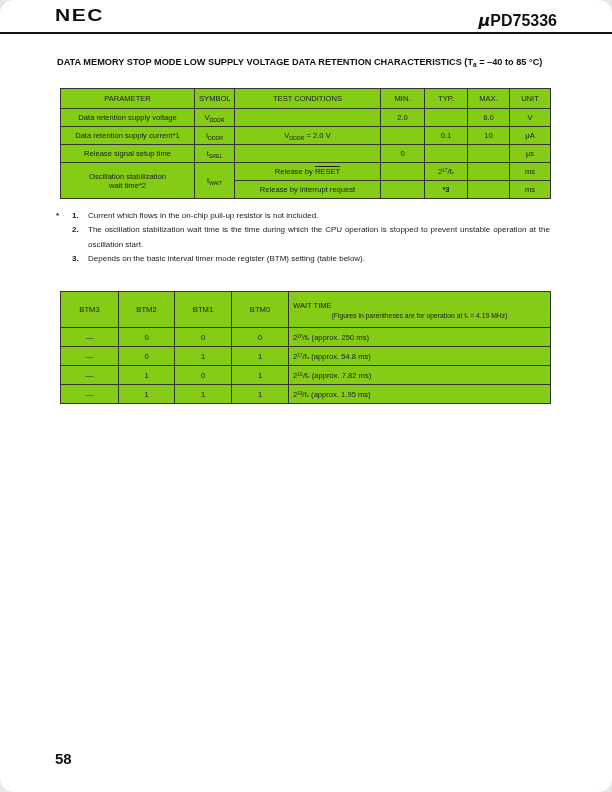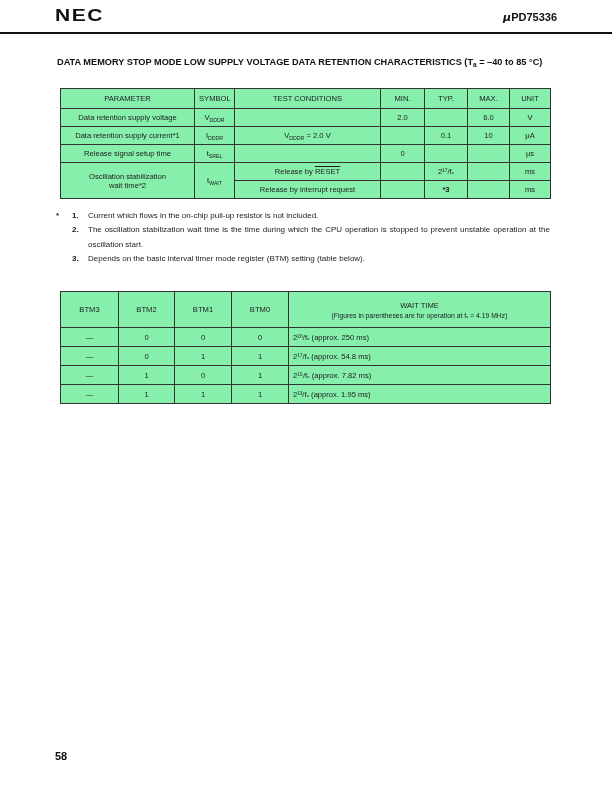--- a/index.html
+++ b/index.html
@@ -1,37 +1,37 @@
 <!DOCTYPE html>
 <html><head>
 <meta charset="utf-8">
 <style>
   html,body{margin:0;padding:0;background:#e8e8e8;}
   .page{
     position:relative;width:612px;height:792px;background:#ffffff;
     font-family:"Liberation Sans","DejaVu Sans",sans-serif;color:#1c1c1c;
-    margin:0 auto;overflow:hidden;
+    margin:0 auto;overflow:hidden;border-radius:14px;
   }
   
   .brand{
     position:absolute;left:55px;top:5px;font-size:21px;font-weight:bold;
     letter-spacing:1.5px;transform:scaleY(0.82);transform-origin:top left;
     color:#111;
   }
-  .part{position:absolute;right:55px;top:11px;font-size:11px;font-weight:bold;color:#111;}
+  .part{position:absolute;right:55px;top:11px;font-size:16px;font-weight:bold;color:#111;}
   .part .mu{font-style:italic;font-family:"DejaVu Sans",sans-serif;}
   .rule{position:absolute;left:0;top:32px;width:612px;height:2px;background:#111;}
   
   .title{
     position:absolute;left:57px;top:57px;width:510px;font-size:9.2px;font-weight:bold;
     white-space:nowrap;color:#111;
   }
   .title sub{font-size:6.5px;vertical-align:-1.5px;}
   
-  table{border-collapse:collapse;table-layout:fixed;background:#86efac;}
+  table{border-collapse:collapse;table-layout:fixed;background:#84cc16;}
   .datatable{border:1.6px solid #222;}
   .datatable td{
     border:1px solid #333;font-size:7.6px;padding:0 4px;color:#1c1c1c;
     overflow:hidden;vertical-align:middle;
   }
   .ctr{text-align:center;padding:0 1px;}
   .left{text-align:center;padding-left:5px;}
   .bold{font-weight:bold;}
   .ovl{text-decoration:overline;}
   sub.ss{font-size:5.2px;vertical-align:-1.5px;letter-spacing:0;}
@@ -39,38 +39,38 @@
   .t1{position:absolute;left:60px;top:88px;}
   .t1 table{width:490px;}
   .t1 tr{height:18px;}
   .t1 tr.hdr{height:20px;}
   .t1 .pline{line-height:9px;}
   
   .t2{position:absolute;left:60px;top:291px;}
   .t2 table{width:490px;}
   .t2 tr{height:19px;}
   .t2 tr.hdr2{height:36px;}
-  .wait-title{font-size:7.6px;text-align:center;line-height:10px;padding-top:2px;}
+  .wait-title{font-size:7.6px;line-height:10px;padding-top:2px;}
   .wait-sub{font-size:6.8px;text-align:center;line-height:9px;}
   .wait-cell{padding-left:8px;margin-left:46px;}
   
   .notes{position:absolute;left:56px;top:209px;width:500px;font-size:8px;display:flex;}
   .note-marker{width:16px;font-weight:bold;line-height:14.4px;flex-shrink:0;}
   .note-items{flex:1;}
   .note-item{display:flex;line-height:14.4px;}
   .note-num{width:16px;font-weight:bold;flex-shrink:0;}
   .note-text{width:462px;}
   .just{text-align:justify;}
   
   .watermark{
     position:absolute;left:155px;top:354px;font-size:45px;letter-spacing:3px;
     color:#c9c9cd;opacity:0.55;white-space:nowrap;pointer-events:none;
     font-family:"DejaVu Sans",sans-serif;
   }
-  .pagenum{position:absolute;left:55px;top:750px;font-size:11px;font-weight:bold;color:#111;text-align:center;}
+  .pagenum{position:absolute;left:55px;top:750px;font-size:15px;font-weight:bold;color:#111;text-align:center;}
 </style>
 </head>
 <body>
 
 <div class="page">
 
   <div class="brand">NEC</div>
   <div class="part"><span class="mu">μ</span><span>PD75336</span></div>
   <div class="rule"></div>
 

